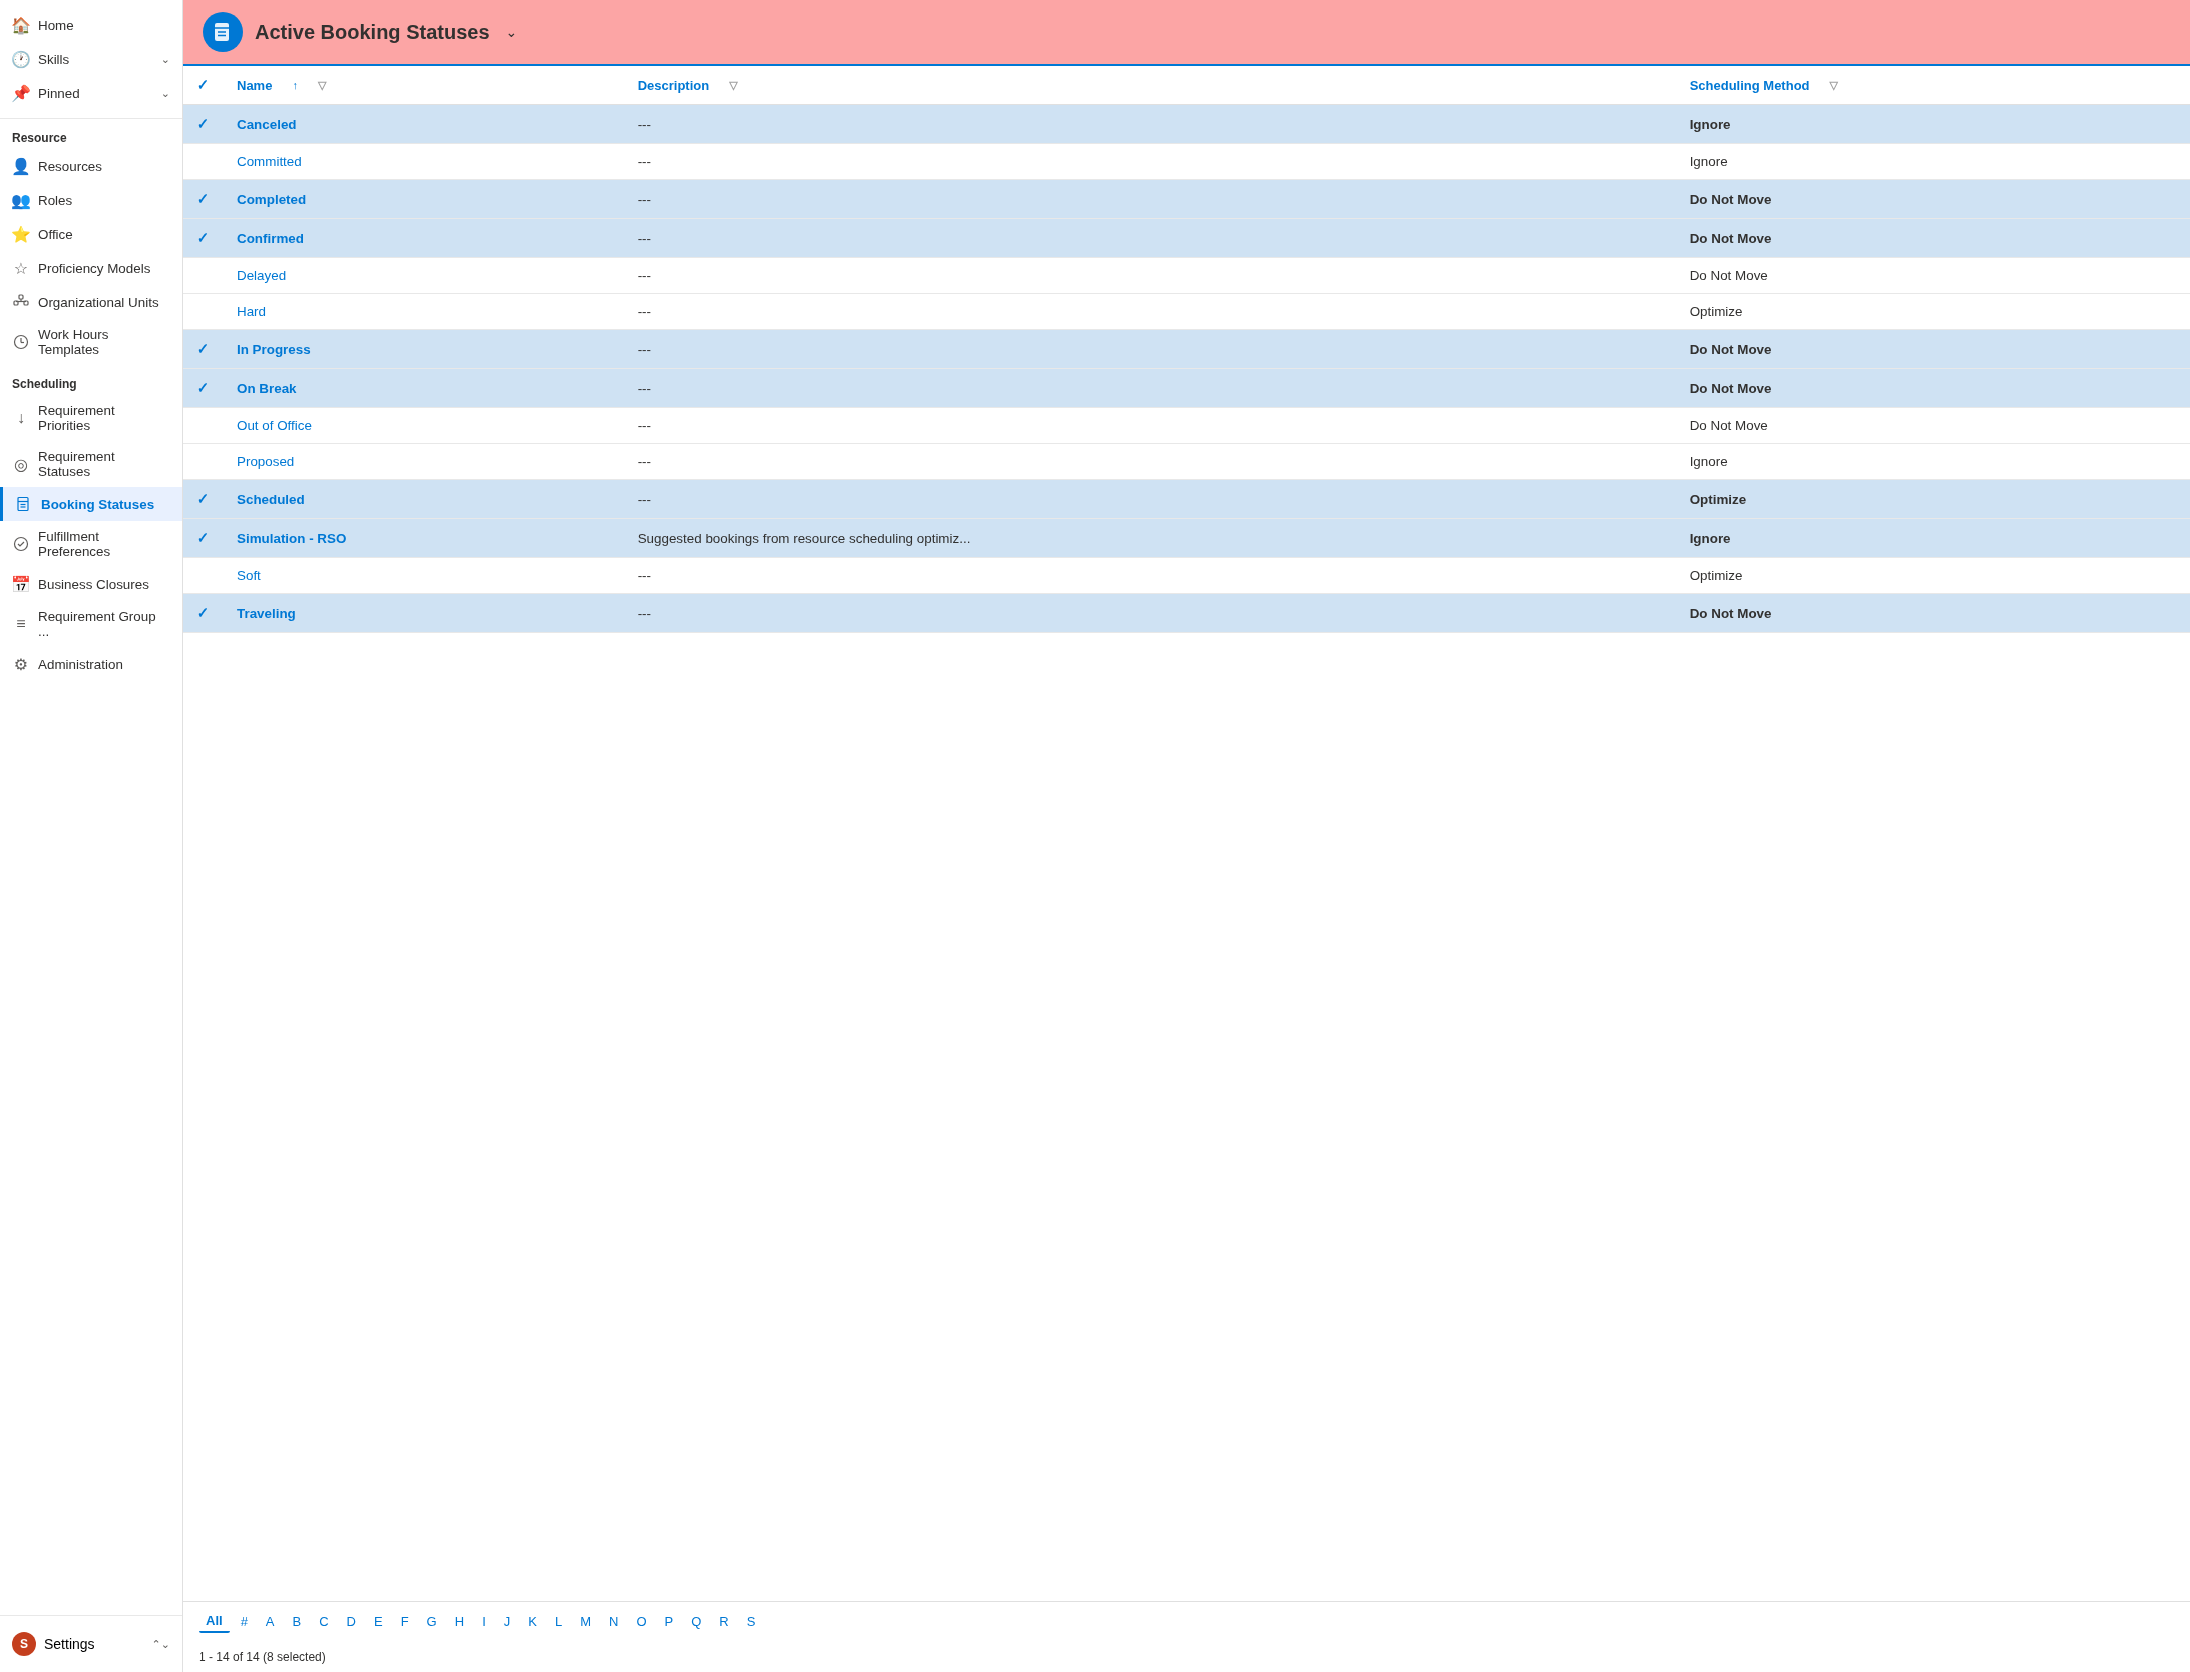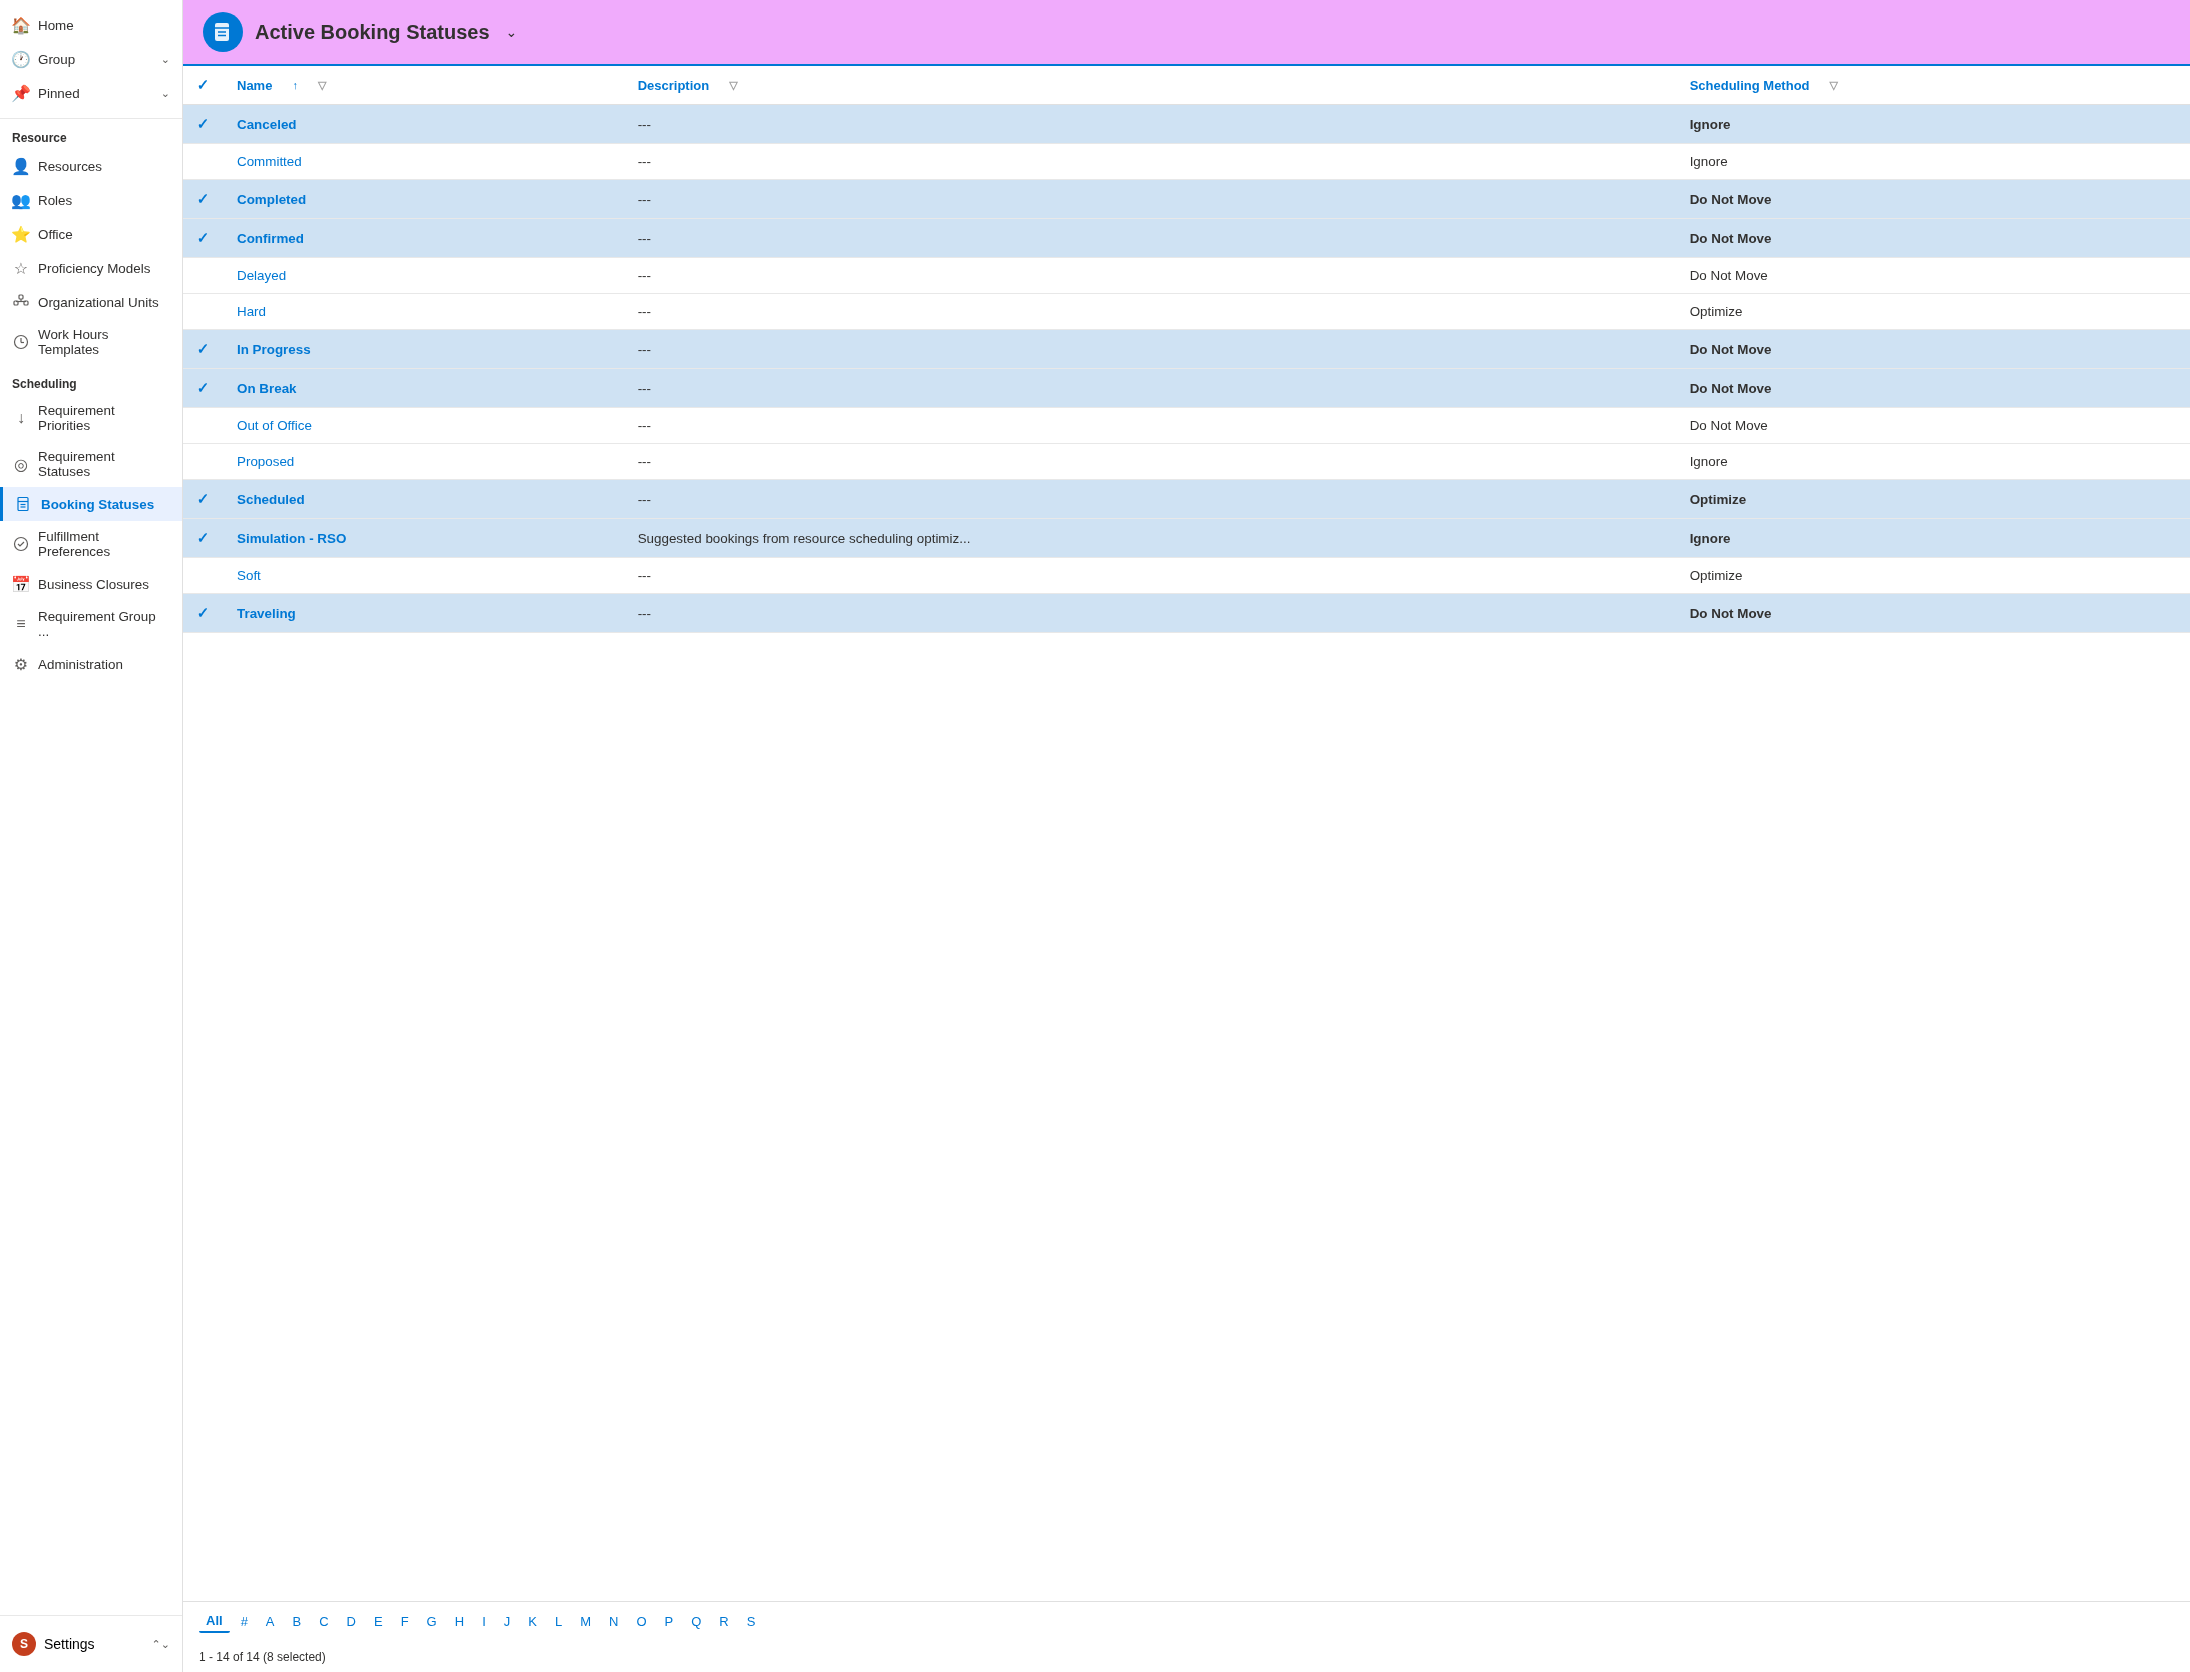--- a/index.html
+++ b/index.html
@@ -65,21 +65,21 @@
       display: flex;
       flex-direction: column;
       overflow: hidden;
     }
     .main-header {
       display: flex;
       align-items: center;
       padding: 12px 20px;
       border-bottom: 2px solid #0078d4;
       gap: 12px;
-      background: #f0abfc;
+      background: #fca5a5;
     }
     .header-icon-circle {
       width: 40px; height: 40px;
       background: #0078d4;
       border-radius: 50%;
       display: flex; align-items: center; justify-content: center;
       color: #fff;
       font-size: 20px;
     }
     .header-title {
@@ -168,21 +168,21 @@
 <body>
 
 <div class="sidebar">
   <div class="sidebar-top">
     <div class="sidebar-item">
       <span class="icon">🏠</span>
       <span>Home</span>
     </div>
     <div class="sidebar-item">
       <span class="icon">🕐</span>
-      <span>Group</span>
+      <span>Skills</span>
       <span class="sidebar-expand">⌄</span>
     </div>
     <div class="sidebar-item">
       <span class="icon">📌</span>
       <span>Pinned</span>
       <span class="sidebar-expand">⌄</span>
     </div>
   </div>
 
   <div>

